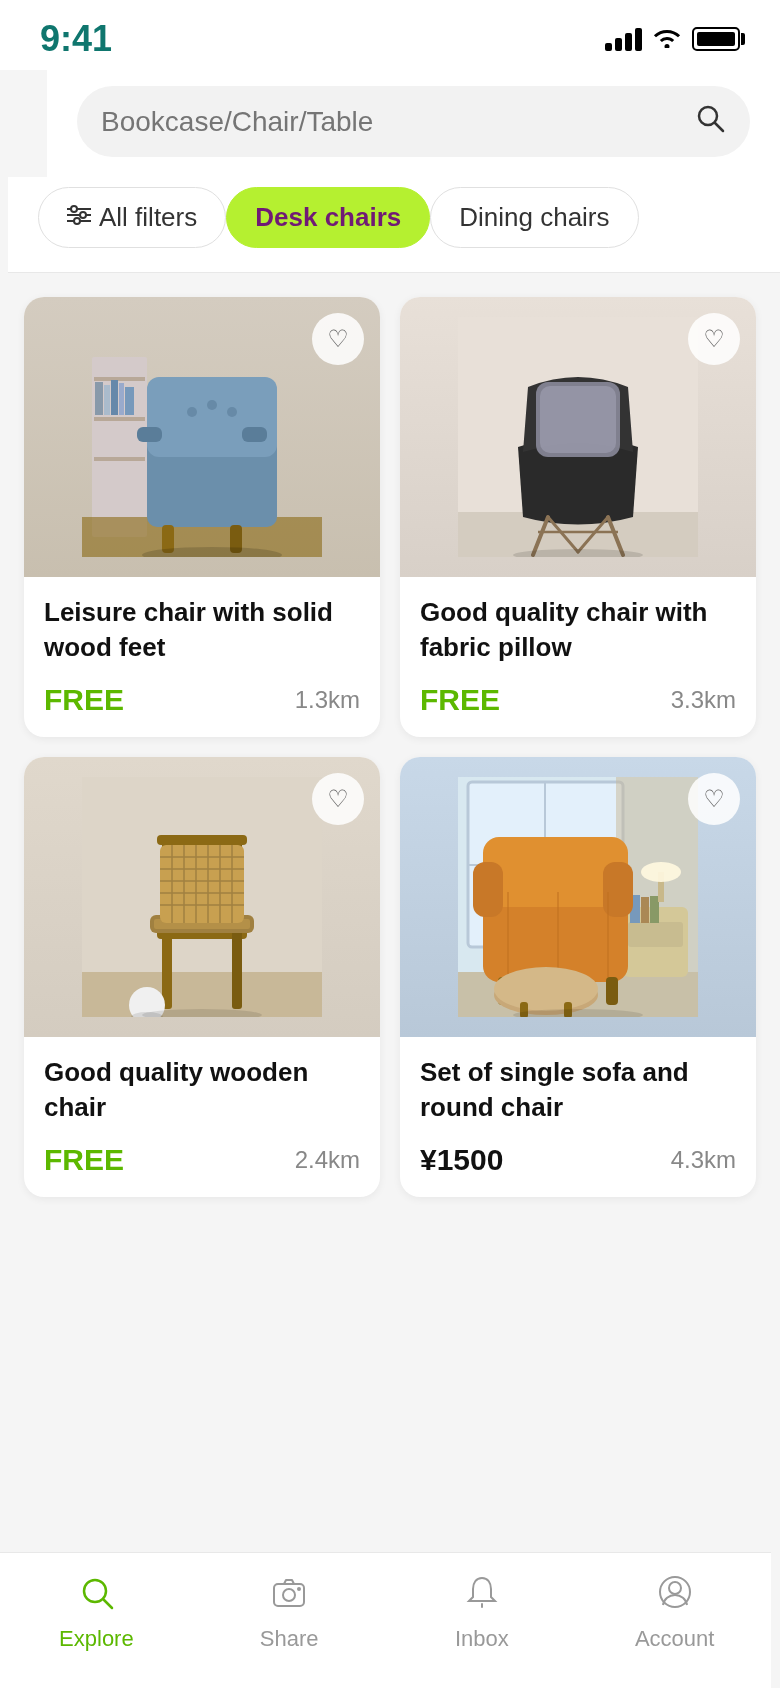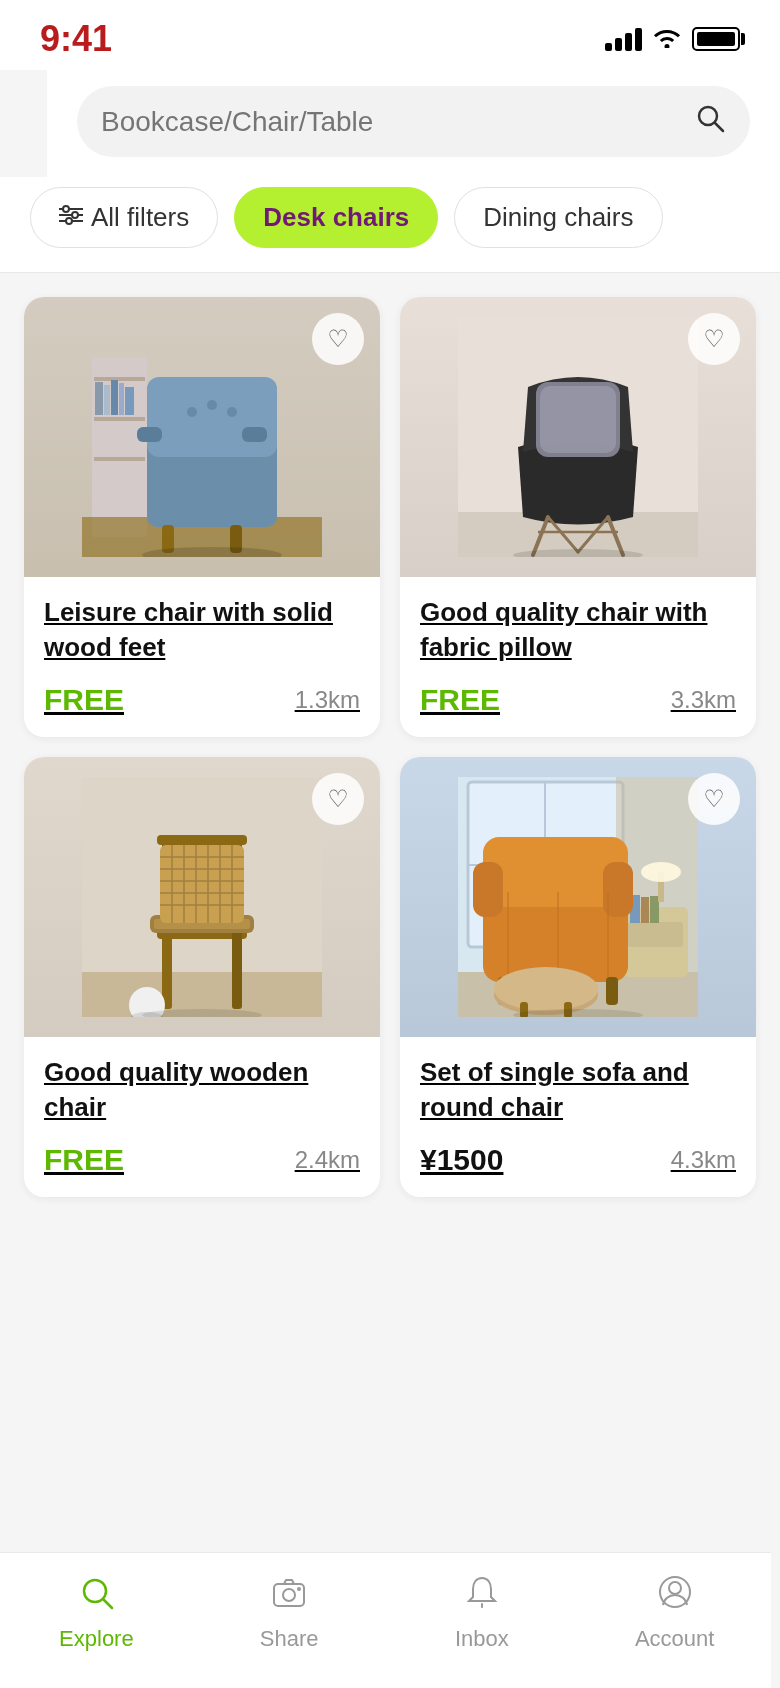--- a/index.html
+++ b/index.html
@@ -17,21 +17,21 @@
     .status-bar {
       display: flex;
       justify-content: space-between;
       align-items: center;
       padding: 18px 40px 10px 40px;
       background: #fff;
     }
     .status-time {
       font-size: 36px;
       font-weight: 700;
-      color: #b91c1c;
+      color: #0f766e;
     }
     .status-icons {
       display: flex;
       align-items: center;
       gap: 10px;
     }
     .signal-bars {
       display: flex;
       align-items: flex-end;
       gap: 3px;
@@ -103,23 +103,24 @@
       color: #333;
       font-size: 30px;
       cursor: pointer;
     }
 
     
     .filter-bar {
       background: #fff;
       padding: 10px 22px 24px 30px;
       display: flex;
-      gap: 16px;
+      gap: 0;
       align-items: center;
       border-bottom: 1px solid #e8e8e8;
+      margin-left: 8px;
     }
     .filter-chip {
       display: flex;
       align-items: center;
       gap: 8px;
       padding: 14px 28px;
       border-radius: 50px;
       border: 1.5px solid #e0e0e0;
       background: #fff;
       font-size: 26px;
@@ -180,21 +181,20 @@
       align-items: center;
       justify-content: center;
       cursor: pointer;
       font-size: 24px;
       color: #666;
       border: none;
     }
 
     .product-info {
       padding: 18px 20px 20px 20px;
-      text-decoration: underline;
     }
     .product-title {
       font-size: 26px;
       font-weight: 700;
       color: #111;
       line-height: 1.35;
       margin-bottom: 18px;
     }
     .product-footer {
       display: flex;

